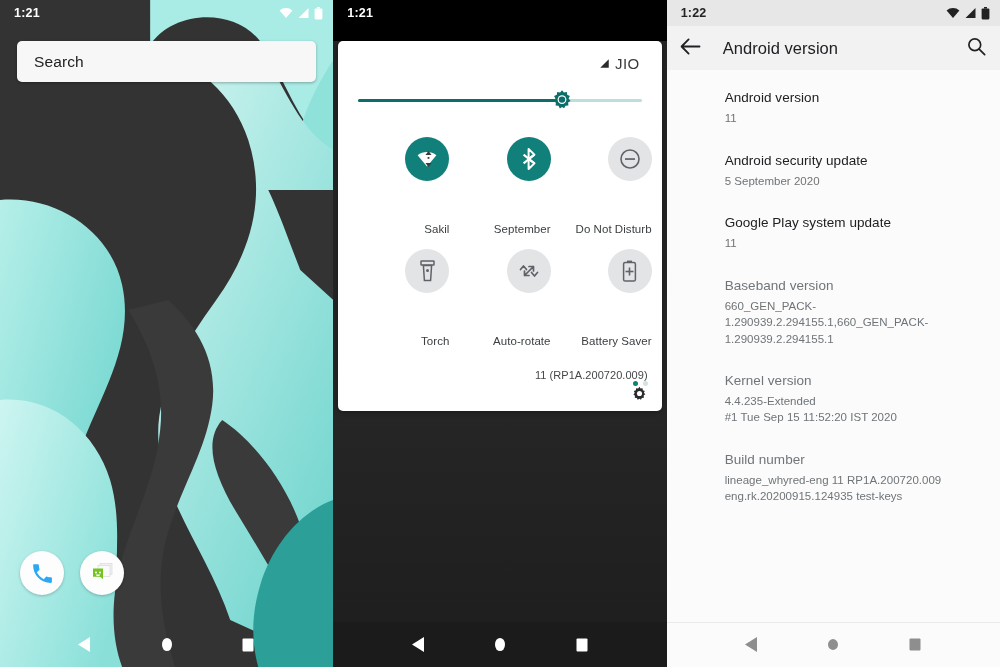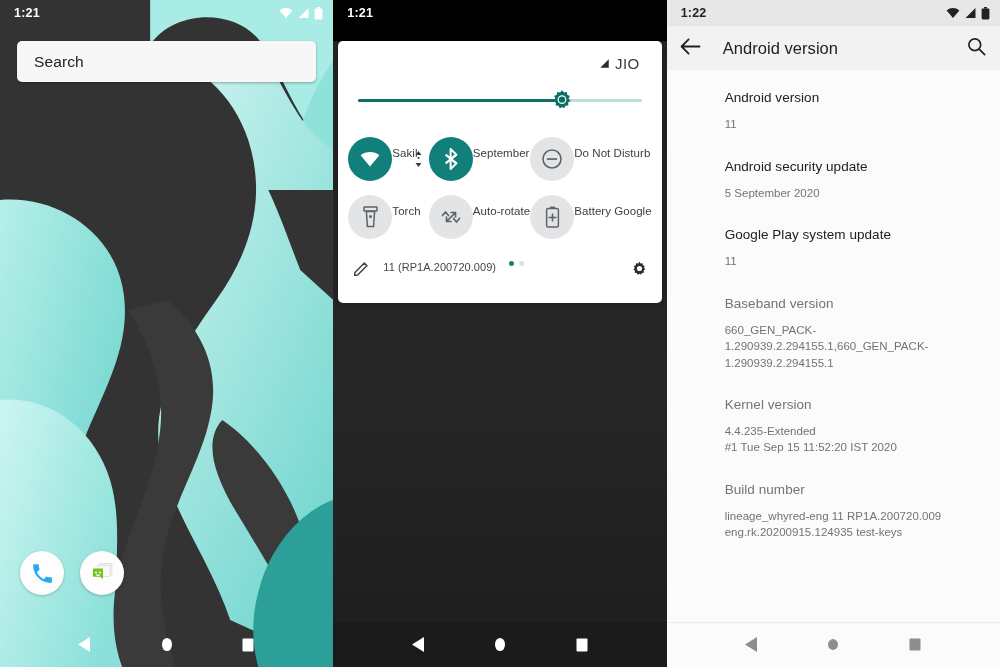--- a/index.html
+++ b/index.html
@@ -51,51 +51,51 @@
 
   .qs-slider { position:relative; margin:14px 20px 0 20px; height:26px; }
   .qs-track-off { position:absolute; left:0; right:0; top:11.5px; height:3px;
     background:#bcdedc; border-radius:2px; }
   .qs-track-on { position:absolute; left:0; top:11.5px; height:3px;
     width:72%; background:#0b6e69; border-radius:2px; }
   .qs-thumb { position:absolute; left:72%; top:2px; transform:translateX(-50%); }
 
   .qs-grid { display:grid; grid-template-columns:repeat(3,1fr);
     row-gap:14px; padding:24px 10px 0 10px; }
-  .qs-tile { display:flex; flex-direction:row; align-items:flex-start; position:relative; }
+  .qs-tile { display:flex; flex-direction:column; align-items:flex-end; position:relative;gap:32px; }
   .qs-circ { width:44px; height:44px; border-radius:50%;
     display:flex; align-items:center; justify-content:center; }
   .qs-circ.on { background:#12807a; }
   .qs-circ.off { background:#e3e4e6; }
   .qs-label { margin-top:10px; font-size:11.5px; color:#3c4043; letter-spacing:.05px;
     white-space:nowrap; }
   .qs-expand { position:absolute; left:calc(50% + 26px); top:14px; }
 
-  .qs-foot { display:flex; align-items:flex-start; margin-top:22px;
-    padding:0 14px 0 16px; height:38px; }
+  .qs-foot { display:flex; align-items:flex-end; margin-top:22px;
+    padding:0 14px 0 16px; height:38px;flex-direction:column; }
   .qs-foot-build { font-size:11px; color:#44474a; margin-left:14px; letter-spacing:.05px; }
   .qs-dots { display:flex; gap:5px; margin-left:13px; }
   .qs-dot { width:5px; height:5px; border-radius:50%; }
   .qs-dot.active { background:#12807a; }
   .qs-dot.idle { background:#cfe4e3; }
   .qs-gear { margin-left:auto; }
 
   
   .p3 { background:#14b8a6; }
   .p3 .statusbar { background:#e7e7e7; color:#222; }
   .p3-appbar { position:absolute; top:26px; left:0; right:0; height:44px;
     background:#f2f2f2; display:flex; align-items:center; padding:0 14px 0 13px; }
   .p3-title { font-size:16.5px; color:#202124; margin-left:22px; letter-spacing:.05px; }
   .p3-search { margin-left:auto; }
   .p3-body { position:absolute; top:70px; left:0; right:0; bottom:45px;
     background:#fbfbfb; padding:19px 22px 0 58px; overflow:hidden; }
   .s-item { margin-bottom:25px; }
   .s-title { font-size:13.5px; color:#202124; letter-spacing:.05px; line-height:1.35; }
   .s-title.dim { color:#70757a; }
-  .s-sub { font-size:11.5px; color:#6f7478; line-height:1.42; margin-top:9px;
+  .s-sub { font-size:11.5px; color:#6f7478; line-height:1.42; margin-top:3px;
     letter-spacing:.02px; word-break:break-word; }
   .p3-navbar { position:absolute; left:0; right:0; bottom:0; height:45px;
     background:#fbfbfb; border-top:1px solid #eaeaea; }
 
   
   .navbar { position:absolute; left:0; right:0; bottom:0; height:45px;
     display:flex; align-items:center; justify-content:space-around;
     padding:0 44px; z-index:30; }
   .navbar.dark { background:#1b1b1b; }
   .nav-btn { display:flex; align-items:center; justify-content:center;
@@ -298,21 +298,21 @@
 
         <div class="qs-tile">
           <div class="qs-circ off">
             <svg width="15" height="22" viewBox="0 0 15 22">
                 <rect x="5" y="0.6" width="5" height="2" fill="#5f6368"></rect>
                 <rect x="1.6" y="2.4" width="11.8" height="18.6" rx="1.6" fill="none" stroke="#5f6368" stroke-width="1.5"></rect>
                 <rect x="6.7" y="7.5" width="1.6" height="8" fill="#5f6368"></rect>
                 <rect x="3.5" y="10.7" width="8" height="1.6" fill="#5f6368"></rect>
               </svg>
           </div>
-          <div class="qs-label">Battery Google</div>
+          <div class="qs-label">Battery Saver</div>
         </div>
       </div>
 
       <div class="qs-foot">
         <svg width="15" height="15" viewBox="0 0 16 16">
             <path d="M1 12.2 L11 2.2 L13.8 5 L3.8 15 L0.6 15.4 Z" fill="none" stroke="#3c4043" stroke-width="1.5" stroke-linejoin="round"></path>
           </svg>
         <div class="qs-foot-build">11 (RP1A.200720.009)</div>
         <div class="qs-dots">
           <div class="qs-dot active"></div>

